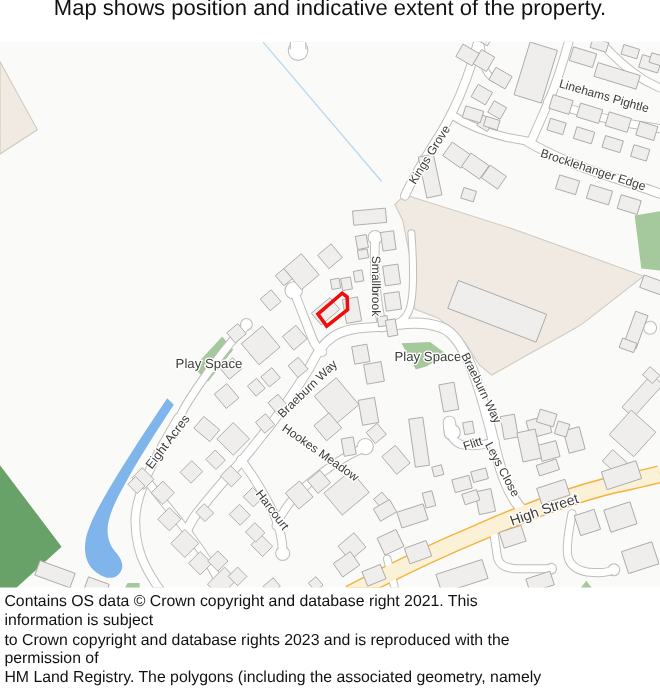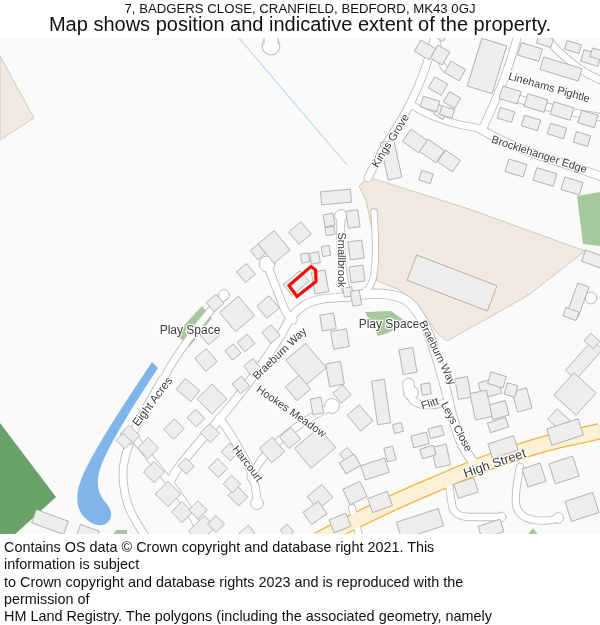--- a/index.html
+++ b/index.html
@@ -6,21 +6,20 @@
  font-family:"Liberation Sans",sans-serif;}
 .hdr{position:absolute;top:0;left:0;width:600px;text-align:center;color:#111;}
 .h1{font-size:13.2px;line-height:14px;margin-top:2px;}
 .h2{font-size:20px;line-height:16px;}
 .ftr{position:absolute;left:0;top:535px;width:493px;height:90px;background:#fff;
  color:#111;font-size:14.4px;line-height:17.3px;}
 .ftr div{margin-left:4px;margin-top:4px;}
 </style></head>
 <body>
 <div class="hdr">
-    <div class="h1">7, BADGERS CLOSE, CRANFIELD, BEDFORD, MK43 0GJ</div>
 <div class="h2">Map shows position and indicative extent of the property.</div>
   </div>
 <svg width="600" height="496" viewBox="0 38 600 496" style="position:absolute;left:0;top:38px">
 <rect x="0" y="38" width="600" height="496" fill="#fafaf8"></rect>
 <g fill="#f0eae2" stroke="#d2cabf" stroke-width="1">
 <polygon points="0,56 12,78 34,118 0,140"></polygon>
 <polygon points="368,177 469,209 585,251 530,294 520,300 447,341 436,332 423,312 409,297 398,289 377,281 373,235 366,200 359,186"></polygon>
 </g>
 <polygon points="0,423 56,497 12,537 0,537" fill="#69a268"></polygon>
 <g fill="#a5c89c">

